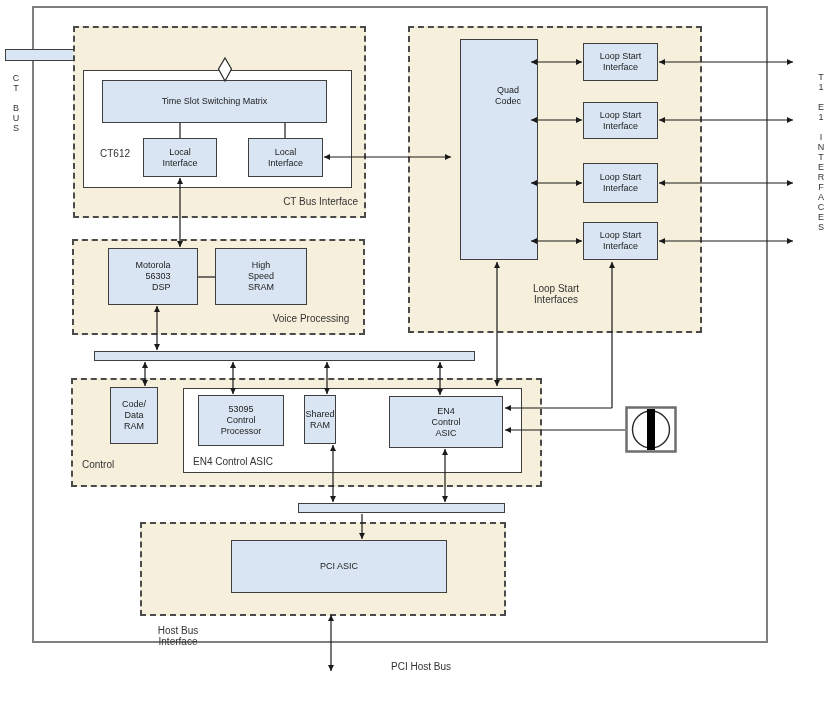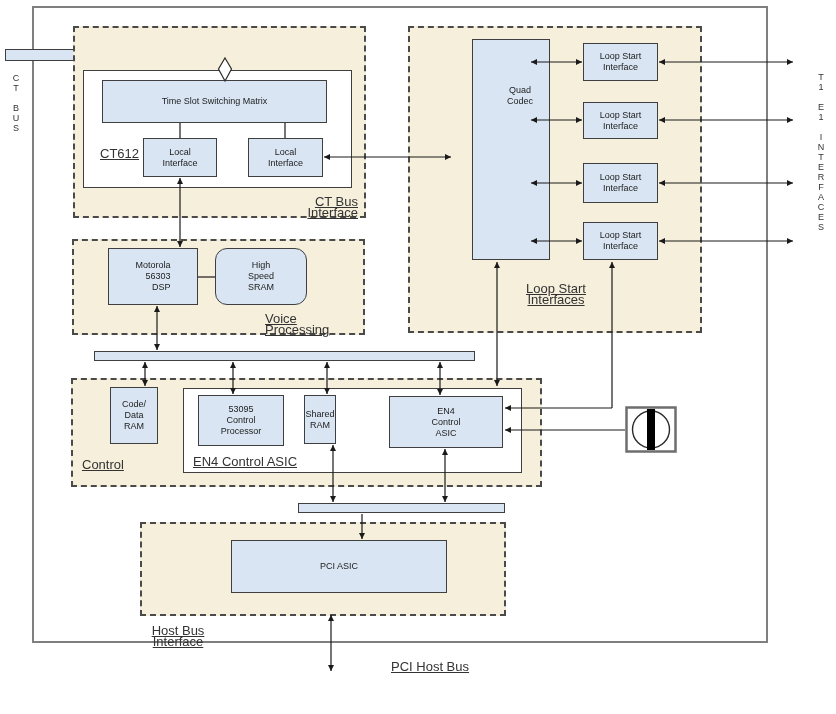--- a/index.html
+++ b/index.html
@@ -5,21 +5,21 @@
   html,body{margin:0;padding:0;background:#ffffff;}
   #canvas{position:relative;width:836px;height:714px;background:#ffffff;
           font-family:"Liberation Sans","DejaVu Sans",sans-serif;color:#222;overflow:hidden;}
   .abs{position:absolute;box-sizing:border-box;}
   .outer{border:2px solid #7f7f7f;background:transparent;}
   .section{background:#f5efdb;border:2px dashed #4a4a4a;}
   .whitebox{background:#ffffff;border:1px solid #3f3f3f;}
   .blk{background:#d9e5f3;border:1px solid #3f3f3f;display:flex;align-items:center;justify-content:center;
        text-align:center;font-size:9px;line-height:11px;white-space:pre-line;color:#1c1c1c;}
   .bus{background:#d9e5f3;border:1px solid #3f3f3f;}
-  .lbl{font-size:13px;line-height:11px;color:#333;white-space:pre-line;text-decoration:underline;}
+  .lbl{font-size:10px;line-height:11px;color:#333;white-space:pre-line;}
   .vtext{font-size:9px;line-height:10px;color:#333;white-space:pre-line;text-align:center;}
   .caption{font-size:11.5px;font-weight:bold;color:#1a1a1a;text-align:center;}
   svg{display:block;}
   #wires{position:absolute;left:0;top:0;pointer-events:none;}
 </style>
 </head>
 <body>
 
 <div id="canvas">
 
@@ -37,25 +37,25 @@
   <div class="abs lbl" style="left:276px;top:196px;width:82px;text-align:right;">CT Bus Interface</div>
   <div class="abs whitebox" style="left:83px;top:70px;width:269px;height:118px;"></div>
   <div class="abs lbl" style="left:100px;top:148px;">CT612</div>
   <div class="abs blk" style="left:102px;top:80px;width:225px;height:43px;">Time Slot Switching Matrix</div>
   <div class="abs blk" style="left:143px;top:138px;width:74px;height:39px;">Local
 Interface</div>
   <div class="abs blk" style="left:248px;top:138px;width:75px;height:39px;">Local
 Interface</div>
 
   <div class="abs section" style="left:72px;top:239px;width:293px;height:96px;"></div>
-  <div class="abs lbl" style="left:265px;top:313px;width:92px;text-align:left;">Voice Processing</div>
+  <div class="abs lbl" style="left:265px;top:313px;width:92px;text-align:center;">Voice Processing</div>
   <div class="abs blk" style="left:108px;top:248px;width:90px;height:57px;text-align:right;">Motorola
 56303
 DSP</div>
-  <div class="abs blk" style="left:215px;top:248px;width:92px;height:57px;border-radius:12px;">High
+  <div class="abs blk" style="left:215px;top:248px;width:92px;height:57px;">High
 Speed
 SRAM</div>
 
   <div class="abs bus" style="left:94px;top:351px;width:381px;height:10px;"></div>
 
   <div class="abs section" style="left:71px;top:378px;width:471px;height:109px;"></div>
   <div class="abs lbl" style="left:82px;top:459px;">Control</div>
   <div class="abs blk" style="left:110px;top:387px;width:48px;height:57px;">Code/
 Data
 RAM</div>
@@ -66,21 +66,21 @@
 Processor</div>
   <div class="abs blk" style="left:304px;top:395px;width:32px;height:49px;">Shared
 RAM</div>
   <div class="abs blk" style="left:389px;top:396px;width:114px;height:52px;">EN4
 Control
 ASIC</div>
 
   <div class="abs section" style="left:408px;top:26px;width:294px;height:307px;"></div>
   <div class="abs lbl" style="left:520px;top:283px;width:72px;text-align:center;">Loop Start
 Interfaces</div>
-  <div class="abs blk" style="left:472px;top:39px;width:78px;height:221px;align-items:flex-start;padding-top:45px;padding-left:18px;">Quad
+  <div class="abs blk" style="left:460px;top:39px;width:78px;height:221px;align-items:flex-start;padding-top:45px;padding-left:18px;">Quad
 Codec</div>
   <div class="abs blk" style="left:583px;top:43px;width:75px;height:38px;">Loop Start
 Interface</div>
   <div class="abs blk" style="left:583px;top:102px;width:75px;height:37px;">Loop Start
 Interface</div>
   <div class="abs blk" style="left:583px;top:163px;width:75px;height:40px;">Loop Start
 Interface</div>
   <div class="abs blk" style="left:583px;top:222px;width:75px;height:38px;">Loop Start
 Interface</div>
 

